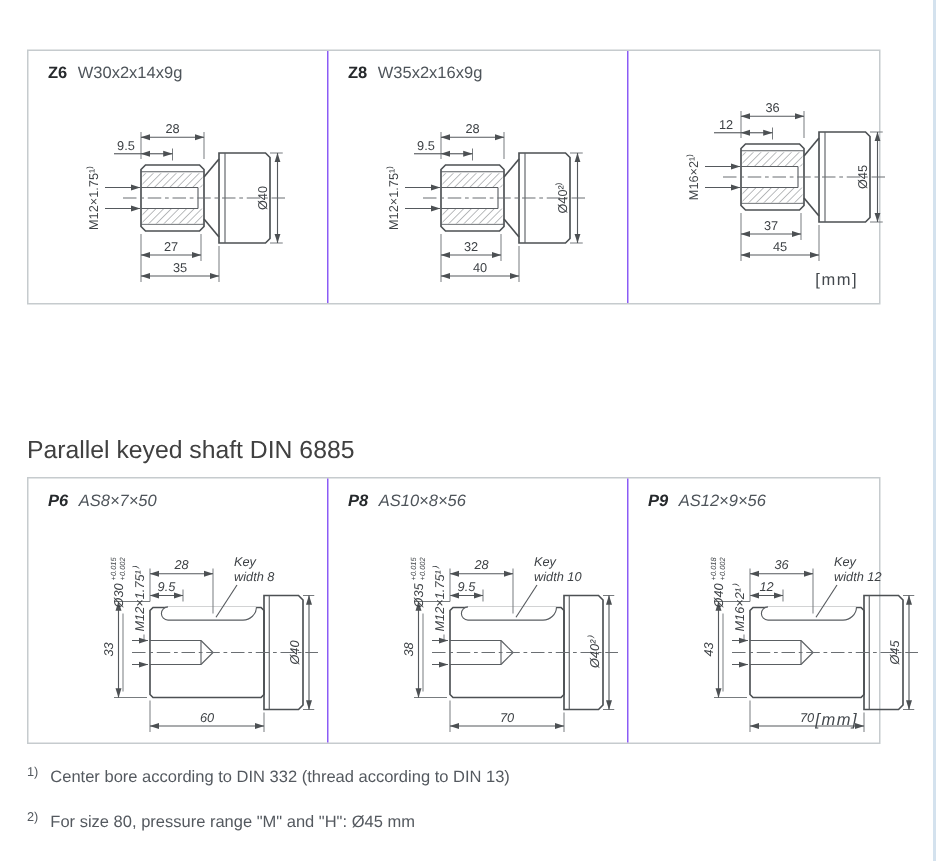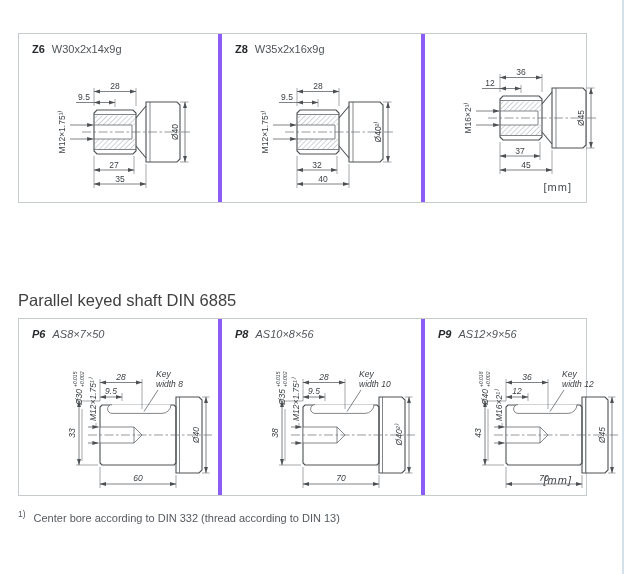--- a/index.html
+++ b/index.html
@@ -3,21 +3,21 @@
 <meta charset="utf-8">
 <style>
   html,body{margin:0;padding:0;background:#ffffff;}
   #page{position:relative;width:627px;height:574px;background:#ffffff;
         font-family:"Liberation Sans",sans-serif;overflow:hidden;}
   .edge-line{position:absolute;top:0;right:3px;width:2px;height:574px;background:#d4e2ee;}
   .panel{position:absolute;left:18px;width:567px;border:1px solid #c6cbce;background:#fff;display:flex;}
   .panel-splined{top:33px;height:168px;}
   .panel-keyed{top:318px;height:176px;font-style:italic;}
   .cell{flex:1;padding:8px 0 0 13px;position:relative;}
-  .cell + .cell{border-left:4px solid #8b5cf6;}
+  .cell + .cell{border-left:1px solid #8b5cf6;}
   .cell-header{font-size:11px;line-height:14px;white-space:nowrap;}
   .code{font-weight:bold;color:#26292c;margin-right:7px;}
   .spec{color:#4e545a;}
   svg.draw{display:block;margin:2px auto 0 auto;}
   .unit{position:absolute;right:14px;bottom:9px;font-size:11px;color:#43484d;letter-spacing:1px;padding-left:44px;}
   .section-title{position:absolute;left:18px;top:291px;font-size:16.5px;color:#404040;font-weight:400;}
   .footnote{position:absolute;left:18px;font-size:11px;color:#54595f;}
   .fn-1{top:509px;}
   .fn-2{top:539px;}
   .footnote sup{font-size:8.5px;margin-right:8px;}
@@ -233,13 +233,14 @@
         <text class="d" text-anchor="middle" transform="translate(43,90) rotate(-90)">43</text>
         <text class="d" text-anchor="middle" transform="translate(167,92) rotate(-90)">Ø45</text>
         <text class="d" x="106" y="138" text-anchor="middle">70</text>
       </svg>
     </div>
 
     <div class="unit">[mm]</div>
   </div>
 
   <div class="footnote fn-1"><sup>1)</sup><span>Center bore according to DIN 332 (thread according to DIN 13)</span></div>
+  <div class="footnote fn-2"><sup>2)</sup><span>For size 80, pressure range "M" and "H": Ø45 mm</span></div>
 </div>
 
 </body></html>

